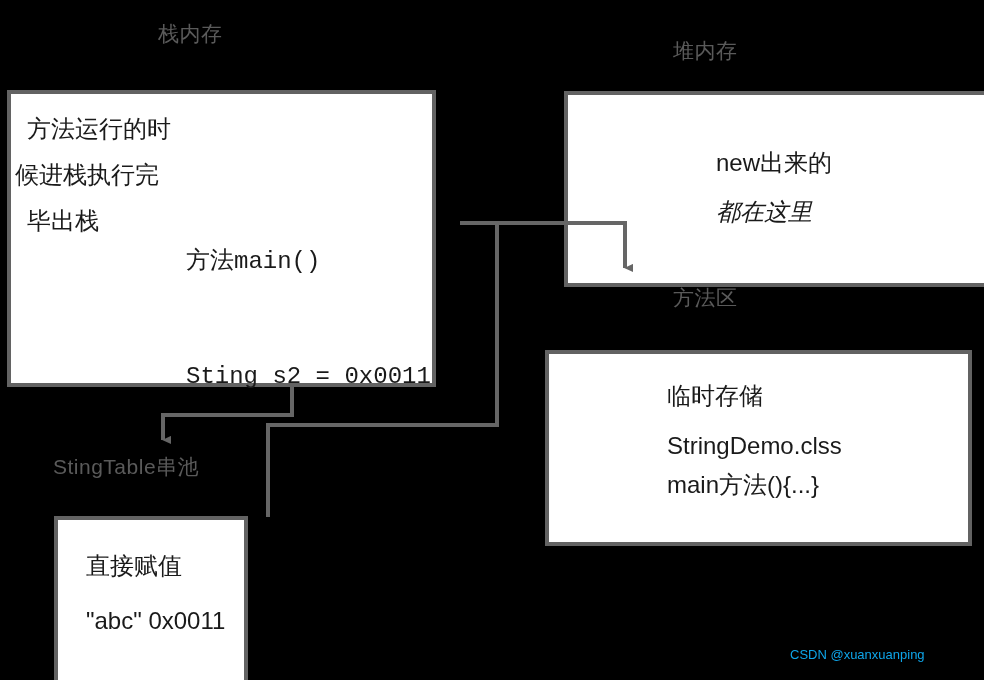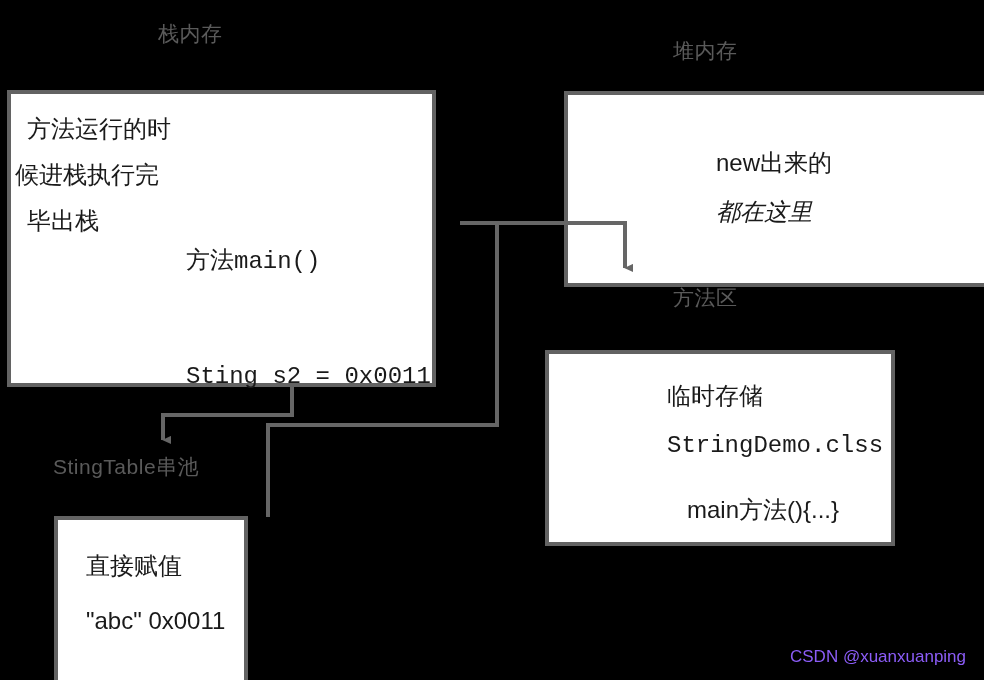--- a/index.html
+++ b/index.html
@@ -41,22 +41,22 @@
   .svg-layer {
     position: absolute;
     left: 0;
     top: 0;
     width: 984px;
     height: 680px;
     pointer-events: none;
   }
   .watermark {
     position: absolute;
-    color: #8b5cf6;
-    font-size: 17px;
+    color: #0ea5e9;
+    font-size: 13px;
     line-height: 1;
     white-space: nowrap;
   }
 </style>
 </head>
 <body>
 
 <div id="canvas">
 
   <div class="region-label" style="left:158px; top:23px;">栈内存</div>
@@ -70,24 +70,24 @@
     <div class="box-text" style="left:16px; top:117px;">毕出栈</div>
     <div class="box-text" style="left:175px; top:156px;">方法main()</div>
     <div class="box-text" style="left:175px; top:253px;margin-top:18px;">Sting s2 = 0x0011</div>
   </div>
 
   <div class="mem-box" style="left:544px; top:91px; width:428px; height:196px;margin-left:20px;">
     <div class="box-text" style="left:148px; top:56px;">new出来的</div>
     <div class="box-text" style="left:148px; top:105px;font-style:italic;">都在这里</div>
   </div>
 
-  <div class="mem-box" style="left:545px; top:350px; width:350px; height:196px;">
+  <div class="mem-box" style="left:545px; top:350px; width:427px; height:196px;">
     <div class="box-text" style="left:118px; top:30px;">临时存储</div>
-    <div class="box-text" style="left:118px; top:80px;font-family:Liberation Mono, monospace;">StringDemo.clss</div>
-    <div class="box-text" style="left:118px; top:144px;margin-left:20px;">main方法(){...}</div>
+    <div class="box-text" style="left:118px; top:80px;">StringDemo.clss</div>
+    <div class="box-text" style="left:118px; top:119px;">main方法(){...}</div>
   </div>
 
   <div class="mem-box" style="left:54px; top:516px; width:194px; height:180px;">
     <div class="box-text" style="left:28px; top:34px;">直接赋值</div>
     <div class="box-text" style="left:28px; top:89px;">"abc" 0x0011</div>
   </div>
 
   <svg class="svg-layer" viewBox="0 0 984 680">
     <defs>
       <marker id="arrowhead" markerWidth="10" markerHeight="9" refX="4.2" refY="8.2" orient="auto" markerUnits="userSpaceOnUse">

